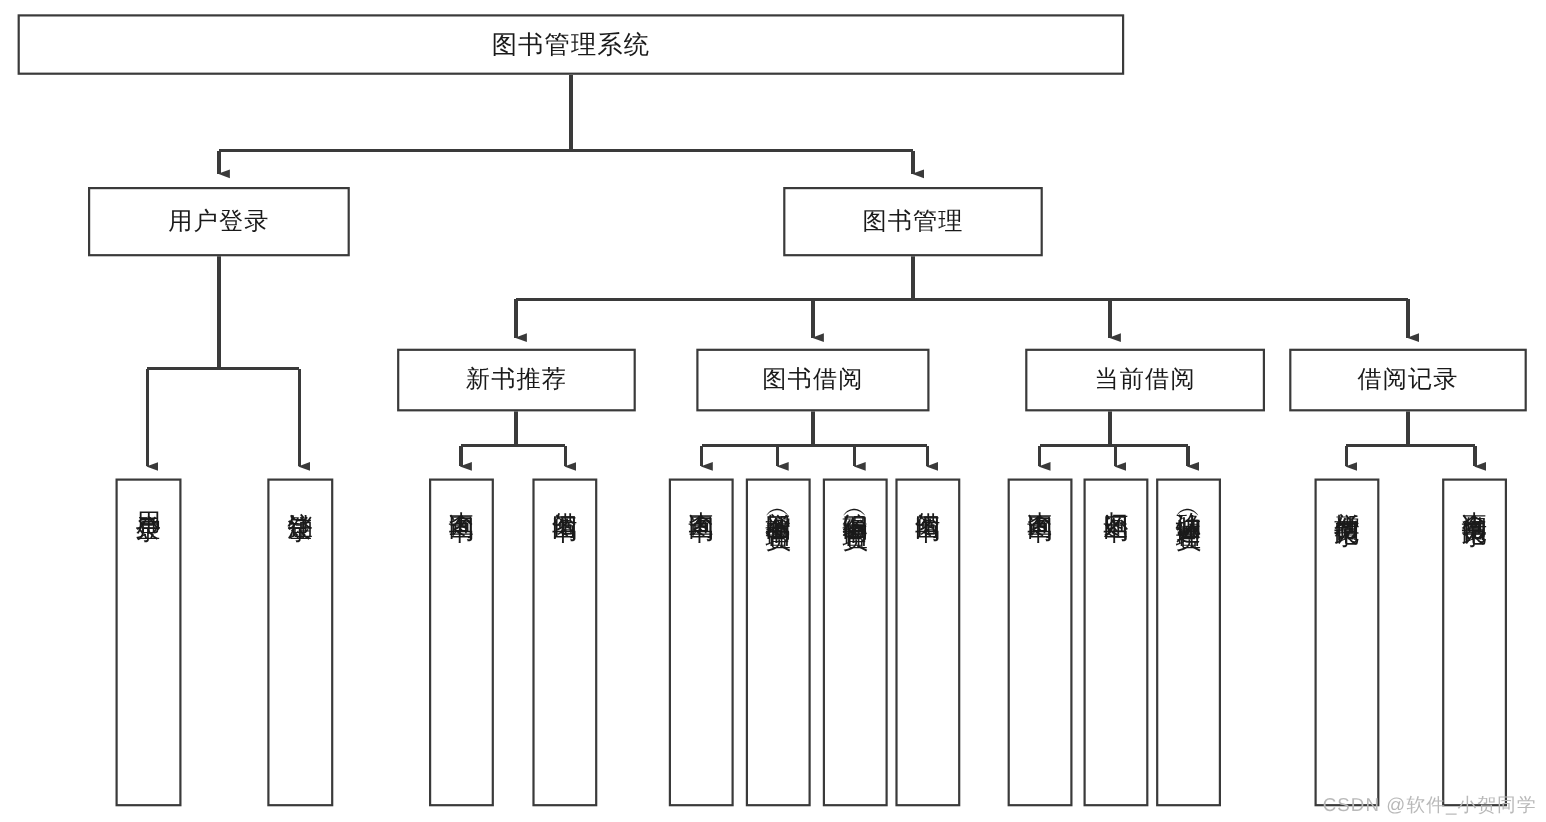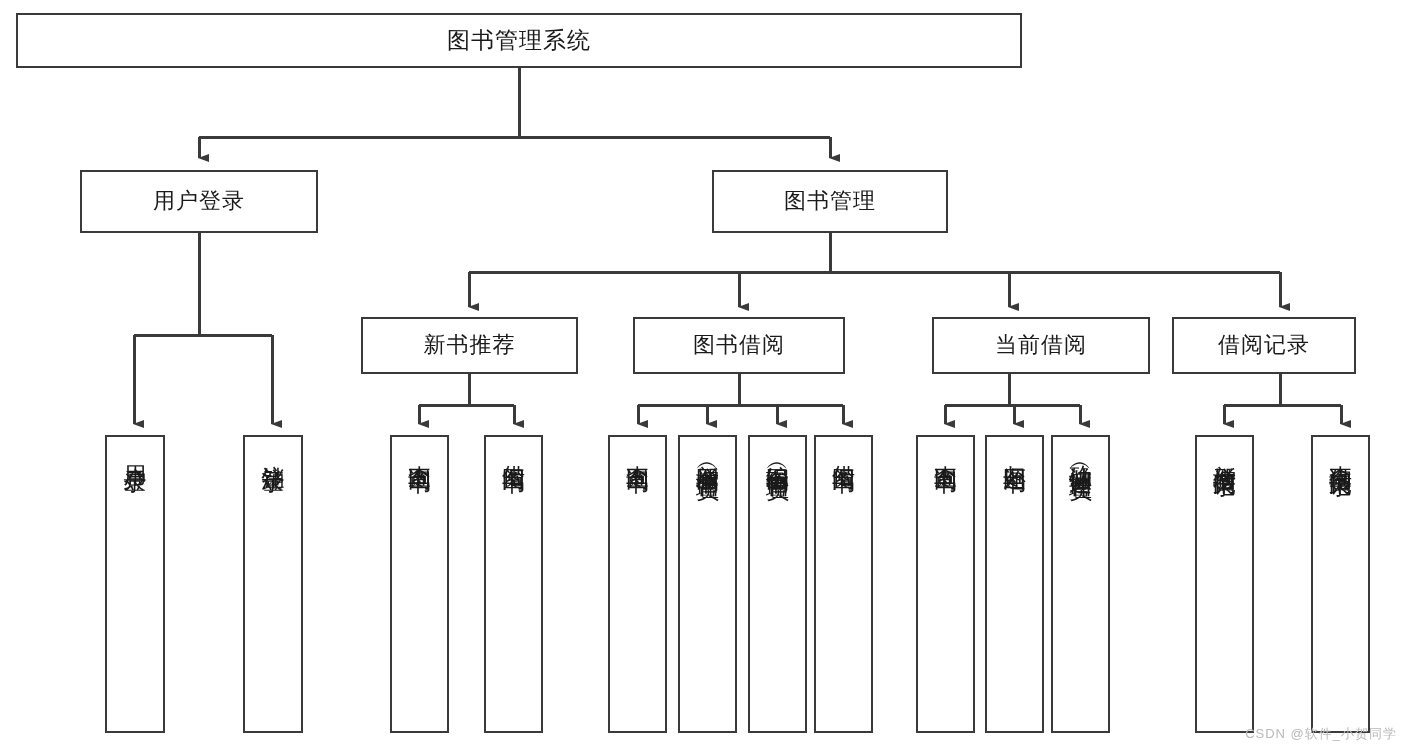--- a/index.html
+++ b/index.html
@@ -54,21 +54,21 @@
   .vtext {
     writing-mode: vertical-rl;
     text-orientation: upright;
     white-space: nowrap;
     display: block;
   }
   .watermark {
     position: absolute;
     right: 8px;
     bottom: 4px;
-    font-size: 13px;
+    font-size: 17px;
     color: #b9b9b9;
     letter-spacing: 1px;
     white-space: nowrap;
     user-select: none;
   }
 </style>
 </head>
 <body>
 
 <div id="canvas">
@@ -140,21 +140,21 @@
   </div>
 
   <div class="node h" style="left:633px; top:317px; width:212px; height:57px;">
     <span>图书借阅</span>
   </div>
 
   <div class="node h" style="left:932px; top:317px; width:218px; height:57px;">
     <span>当前借阅</span>
   </div>
 
-  <div class="node h" style="left:1172px; top:317px; width:184px; height:57px;">
+  <div class="node h" style="left:1172px; top:317px; width:216px; height:57px;">
     <span>借阅记录</span>
   </div>
 
   <div class="node v" style="left:105px; top:435px; width:60px; height:298px;">
     <span class="vtext">用户登录</span>
   </div>
 
   <div class="node v" style="left:243px; top:435px; width:60px; height:298px;">
     <span class="vtext">注销登录</span>
   </div>

